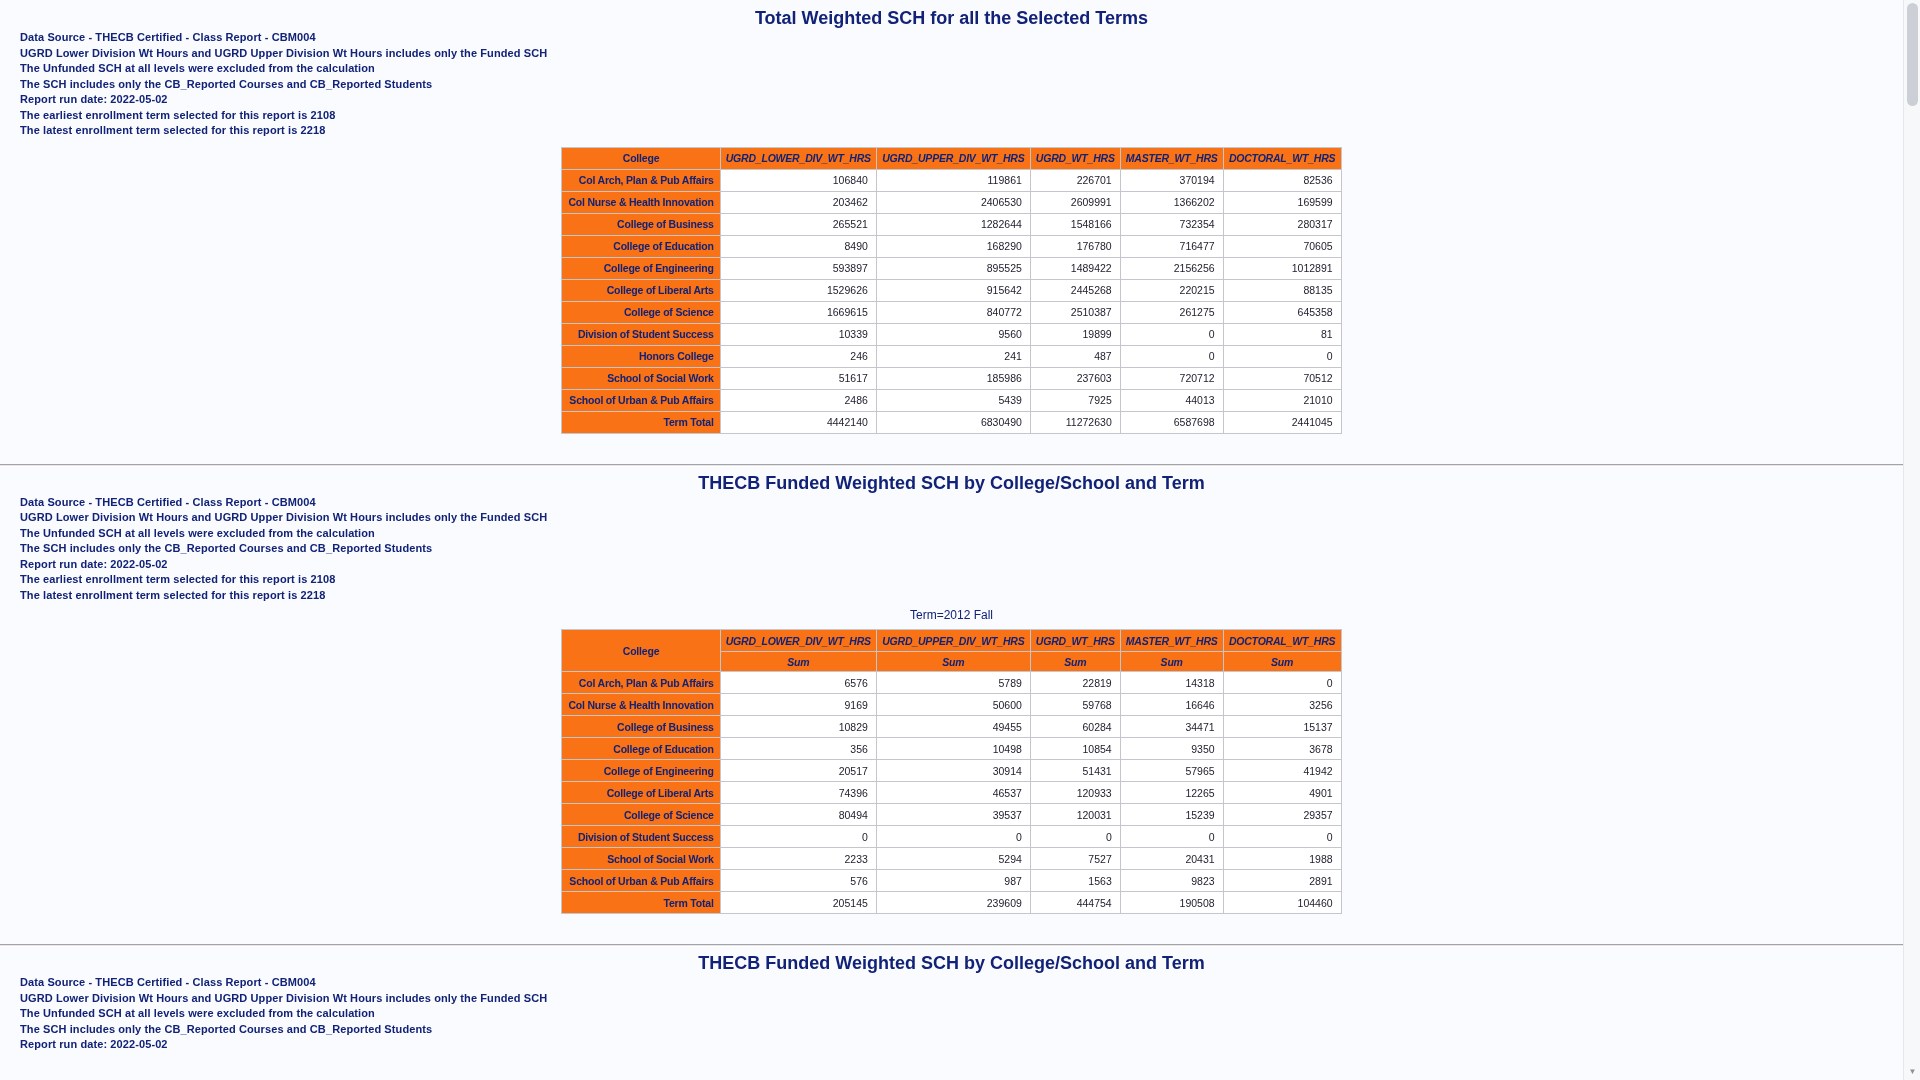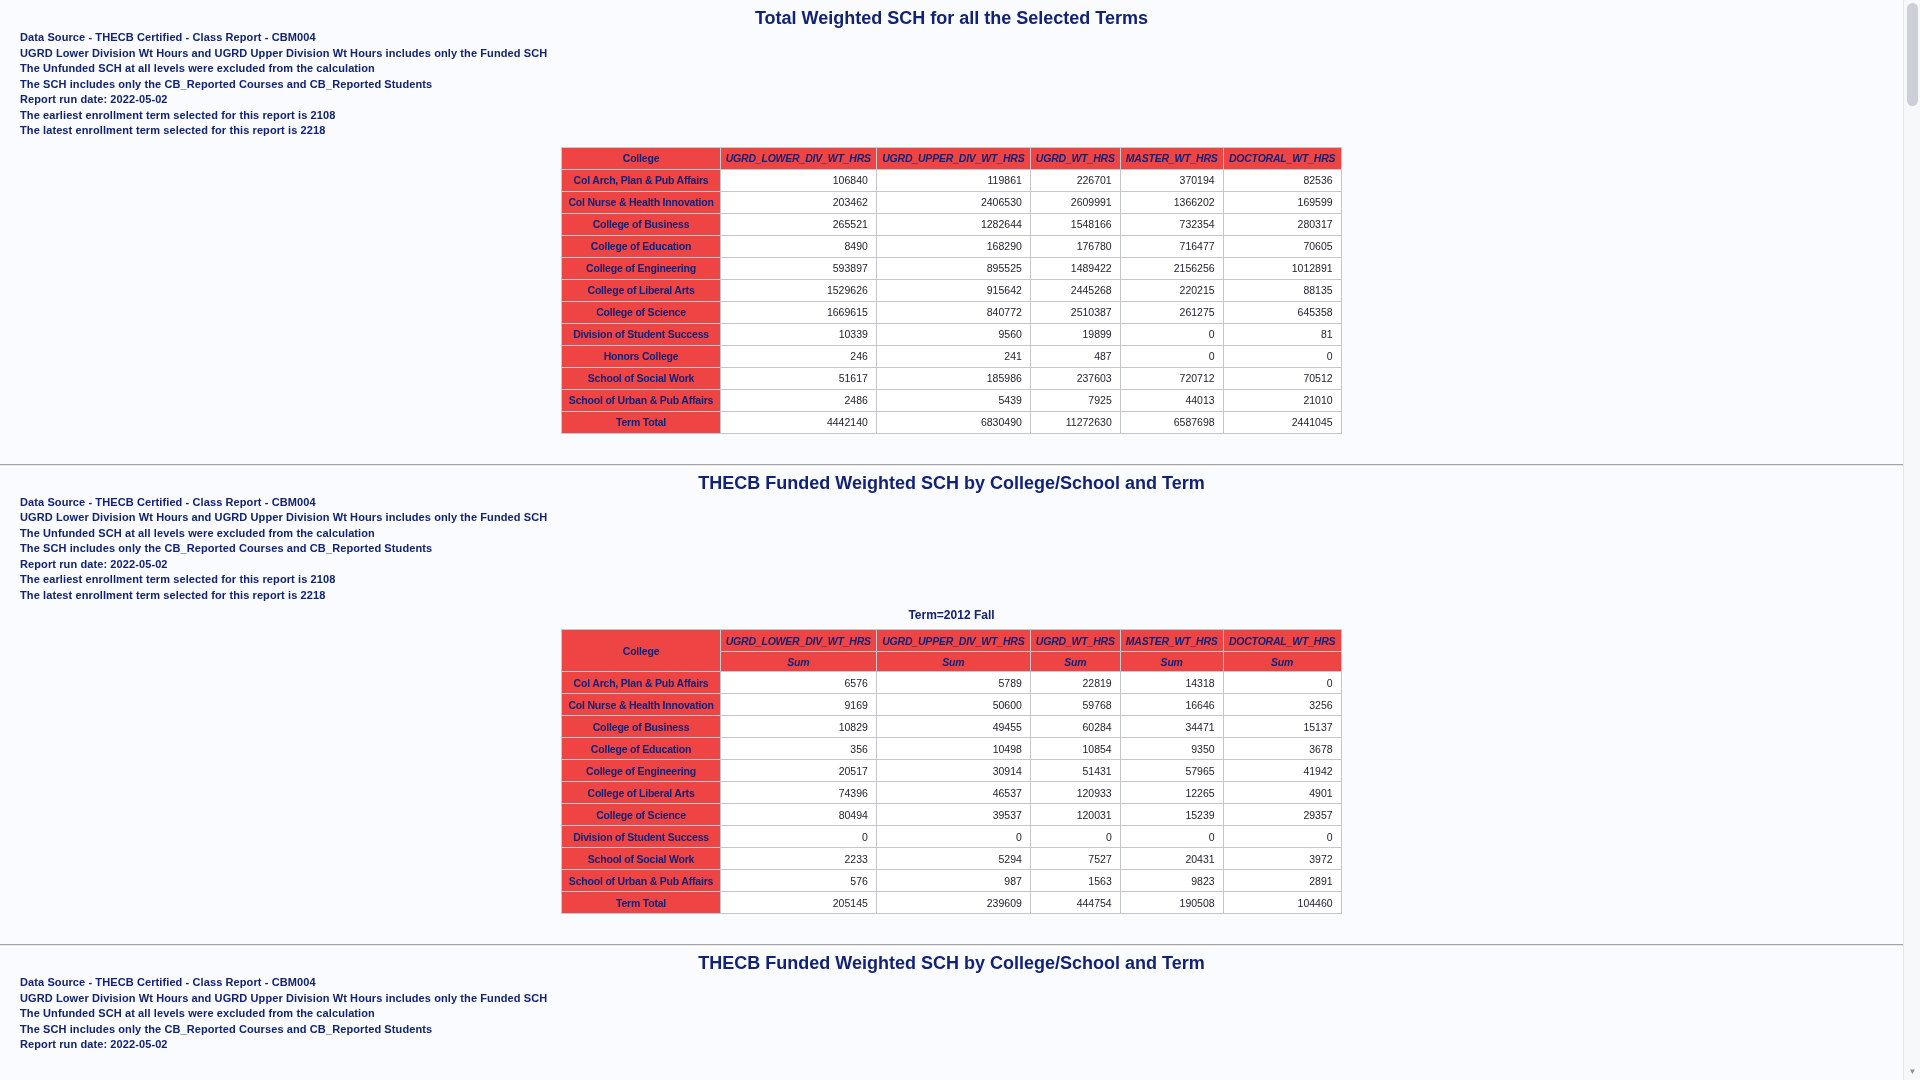--- a/index.html
+++ b/index.html
@@ -21,45 +21,45 @@
     font-size:11px; font-weight:bold; color:#112277; line-height:15.5px;
     letter-spacing:0.1px; white-space:nowrap;
   }
   .section-divider {
     width:100%; height:3px; margin-top:30px;
     background:#e7e7e9; border-top:1px solid #a3a3a8; border-bottom:1px solid #ffffff;
   }
   .t2, .t3 { margin-top:4px; }
 
   .table-caption {
-    text-align:center; font-size:12px; font-weight:bold; color:#112277;
+    text-align:center; font-size:12px; font-weight:normal; color:#112277;
     margin-top:5px; line-height:14px;
   }
   .table-wrap1 { margin-top:8px; }
   .table-wrap2 { margin-top:7px; }
 
   table.report-table {
     margin:0 auto; border-collapse:collapse; table-layout:fixed;
     background:#ffffff;
   }
   table.report-table th, table.report-table td {
     border:1px solid #c3c6cc;
     font-size:10.5px;
     white-space:nowrap;
     overflow:hidden;
     vertical-align:middle;
   }
   table.report-table th {
-    background:#ef4444; color:#112277; font-weight:bold;
+    background:#f97316; color:#112277; font-weight:bold;
     letter-spacing:-0.2px;
   }
   th.corner { text-align:center; height:22px; padding:2px 6px; }
   th.colhead { text-align:center; height:22px; padding:2px 5px;font-style:italic; }
   th.colhead.sub { height:20px;margin-top:24px; }
-  th.rowhead { text-align:center; padding:2px 6px; height:22px; }
+  th.rowhead { text-align:right; padding:2px 6px; height:22px; }
   table.report-table td {
     text-align:right; padding:2px 8px 2px 4px; height:22px;
     color:#1c1c2a; font-weight:normal; background:#ffffff;
     letter-spacing:0;
   }
 
   
   .scrollbar {
     position:absolute; top:0; right:0; width:17px; height:1080px;
     background:#f7f8fa; border-left:1px solid #e6e7ea;
@@ -313,21 +313,21 @@
             <td>0</td>
             <td>0</td>
             <td>0</td>
           </tr>
           <tr>
             <th class="rowhead">School of Social Work</th>
             <td>2233</td>
             <td>5294</td>
             <td>7527</td>
             <td>20431</td>
-            <td>3972</td>
+            <td>1988</td>
           </tr>
           <tr>
             <th class="rowhead">School of Urban &amp; Pub Affairs</th>
             <td>576</td>
             <td>987</td>
             <td>1563</td>
             <td>9823</td>
             <td>2891</td>
           </tr>
           <tr>

